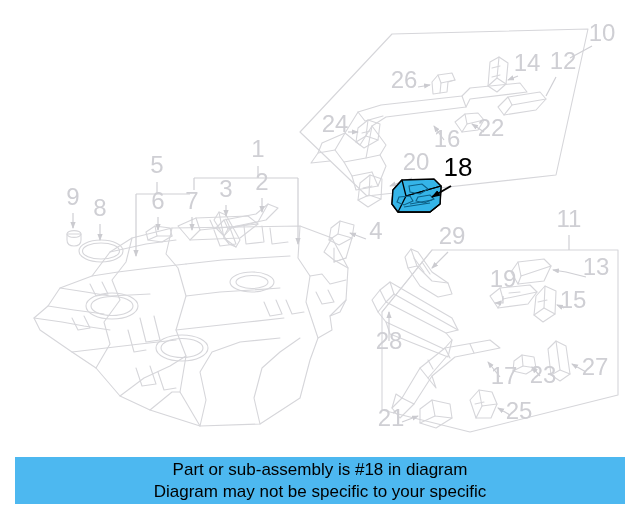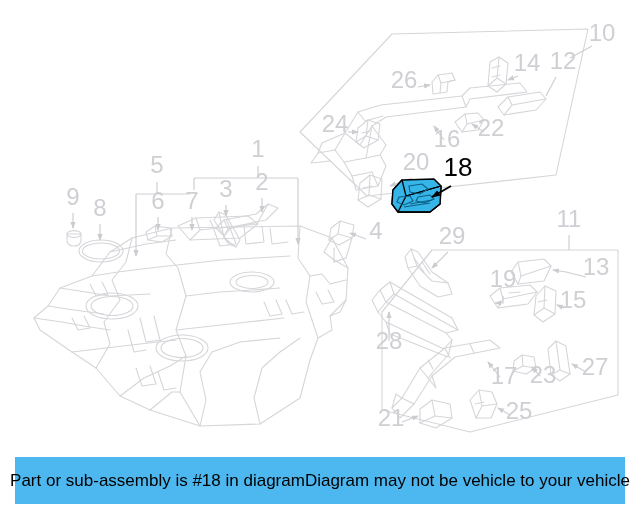--- a/index.html
+++ b/index.html
@@ -24,21 +24,21 @@
     display: block;
   }
   .banner {
     position: absolute;
     left: 15px;
     top: 457px;
     width: 610px;
     height: 47px;
     background: #4db8f0;
     display: flex;
-    flex-direction: row;
+    flex-direction: column;
     align-items: center;
     justify-content: center;
     box-sizing: border-box;
   }
   .banner-line {
     color: #000000;
     font-family: "Liberation Sans", sans-serif;
     font-size: 17px;
     line-height: 22px;
     white-space: nowrap;
@@ -395,15 +395,15 @@
         <text x="519" y="419" text-anchor="middle" font-family="&quot;Liberation Sans&quot;, sans-serif" font-size="24" fill="#cfcfd4">25</text>
         <text x="404" y="88" text-anchor="middle" font-family="&quot;Liberation Sans&quot;, sans-serif" font-size="24" fill="#cfcfd4">26</text>
         <text x="595" y="375" text-anchor="middle" font-family="&quot;Liberation Sans&quot;, sans-serif" font-size="24" fill="#cfcfd4">27</text>
         <text x="389" y="349" text-anchor="middle" font-family="&quot;Liberation Sans&quot;, sans-serif" font-size="24" fill="#cfcfd4">28</text>
         <text x="452" y="244" text-anchor="middle" font-family="&quot;Liberation Sans&quot;, sans-serif" font-size="24" fill="#cfcfd4">29</text>
       </g>
   </svg>
 
   <div class="banner">
     <div class="banner-line">Part or sub-assembly is #18 in diagram</div>
-    <div class="banner-line">Diagram may not be vehicle to your vehicle</div>
+    <div class="banner-line">Diagram may not be specific to your specific</div>
   </div>
 </div>
 
 </body></html>

